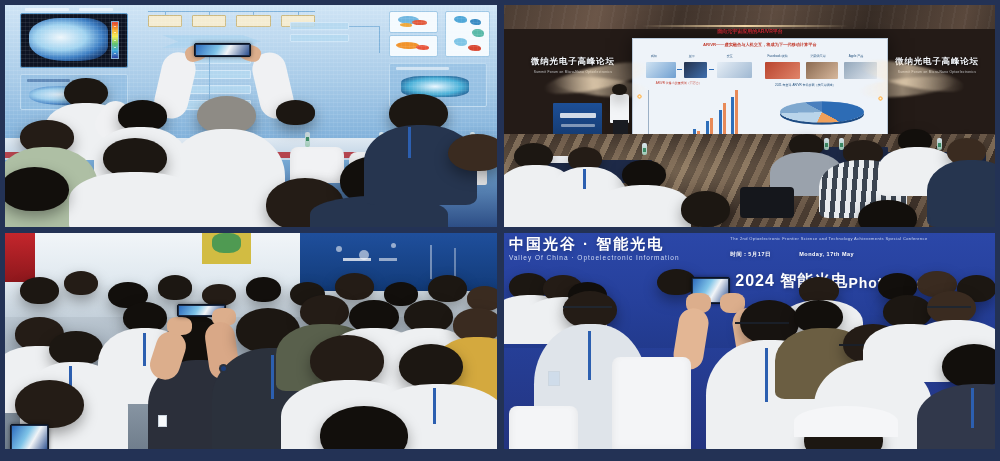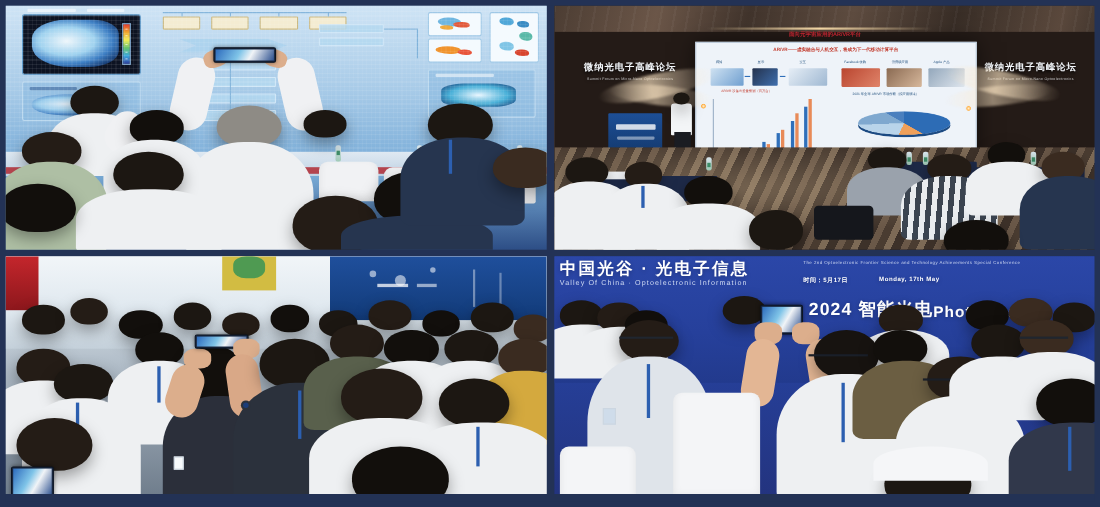--- a/index.html
+++ b/index.html
@@ -565,21 +565,21 @@
       <div class="phone" style="left:1%;top:86%;width:8%;height:13%;">
           <i></i>
         </div>
       <div class="badge" style="left:31%;top:82%;"></div>
     </div>
   </div>
 
   <div class="cell br">
     <div class="br-backdrop"></div>
 
-    <div class="bd-cn" style="left:1%;top:1%;font-size:15px;letter-spacing:2px;">中国光谷 · 光电子信息</div>
+    <div class="bd-cn" style="left:1%;top:1%;font-size:15px;letter-spacing:2px;">中国光谷 · 智能光电</div>
     <div class="bd-en" style="left:1%;top:9.5%;font-size:6.5px;letter-spacing:1px;">Valley Of China · Optoelectronic Information</div>
     <div class="bd-en" style="left:46%;top:1.5%;font-size:4px;letter-spacing:.4px;">The 2nd Optoelectronic Frontier Science and Technology Achievements Special Conference</div>
     <div class="bd-cn" style="left:46%;top:8%;font-size:5.5px;letter-spacing:.5px;">时间：5月17日</div>
     <div class="bd-cn" style="left:60%;top:8%;font-size:5.5px;letter-spacing:.5px;">Monday, 17th May</div>
     <div class="bd-cn" style="left:47%;top:17%;font-size:16px;letter-spacing:1px;">2024 智能光电</div>
     <div class="bd-cn" style="left:70%;top:19%;font-size:14px;letter-spacing:1px;">Photonics</div>
 
     <div class="crowd" style="height:100%;">
 
       <div class="head" style="left:1%;top:18%;width:8%;height:12%;"></div>

